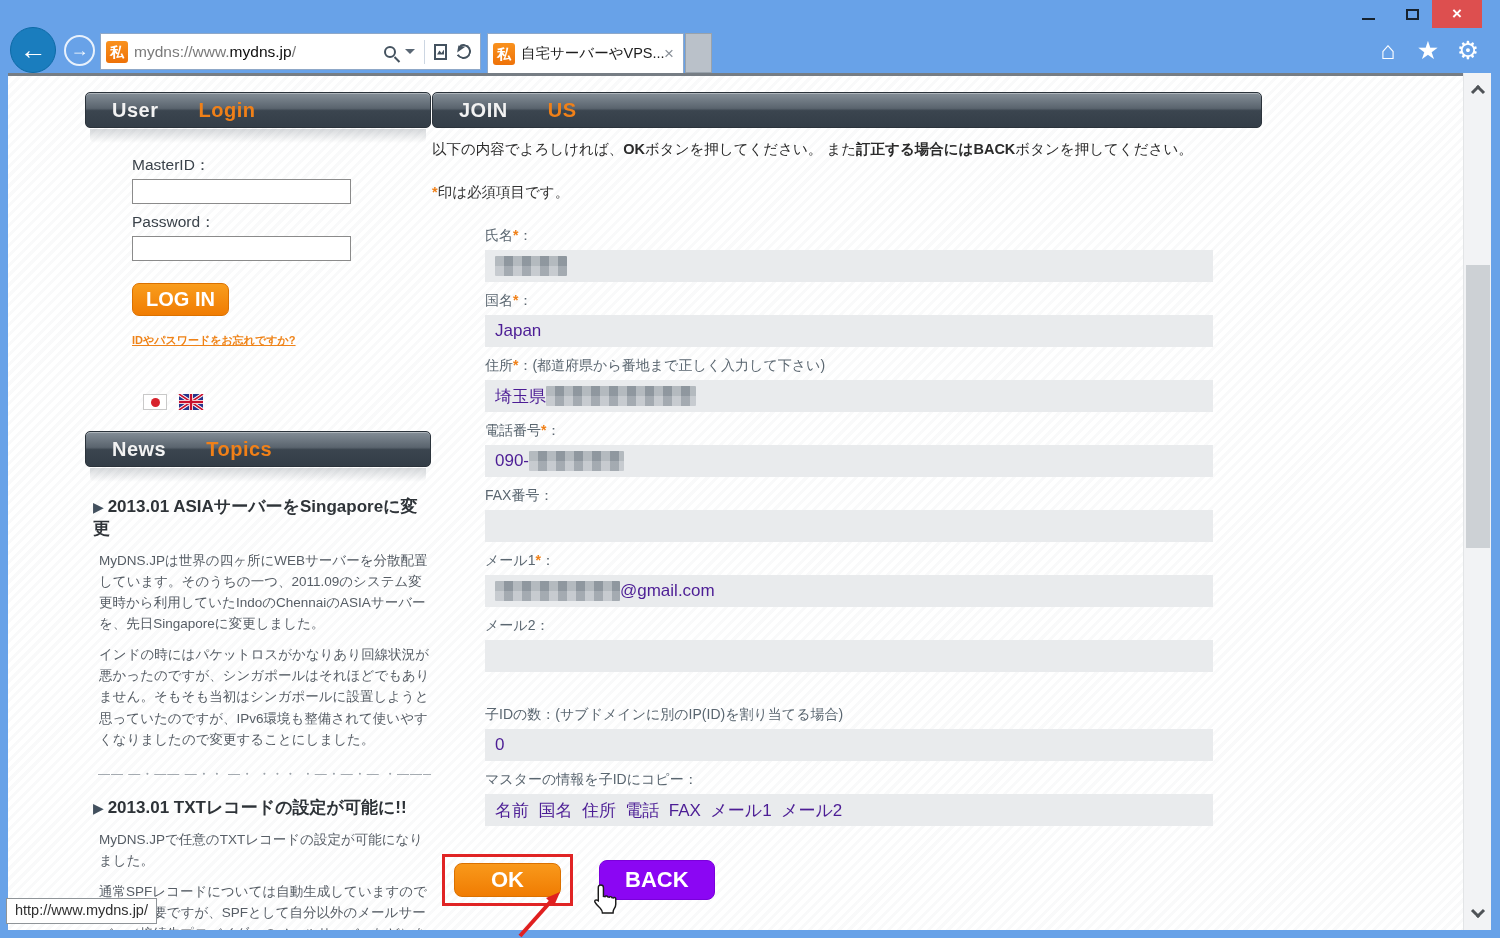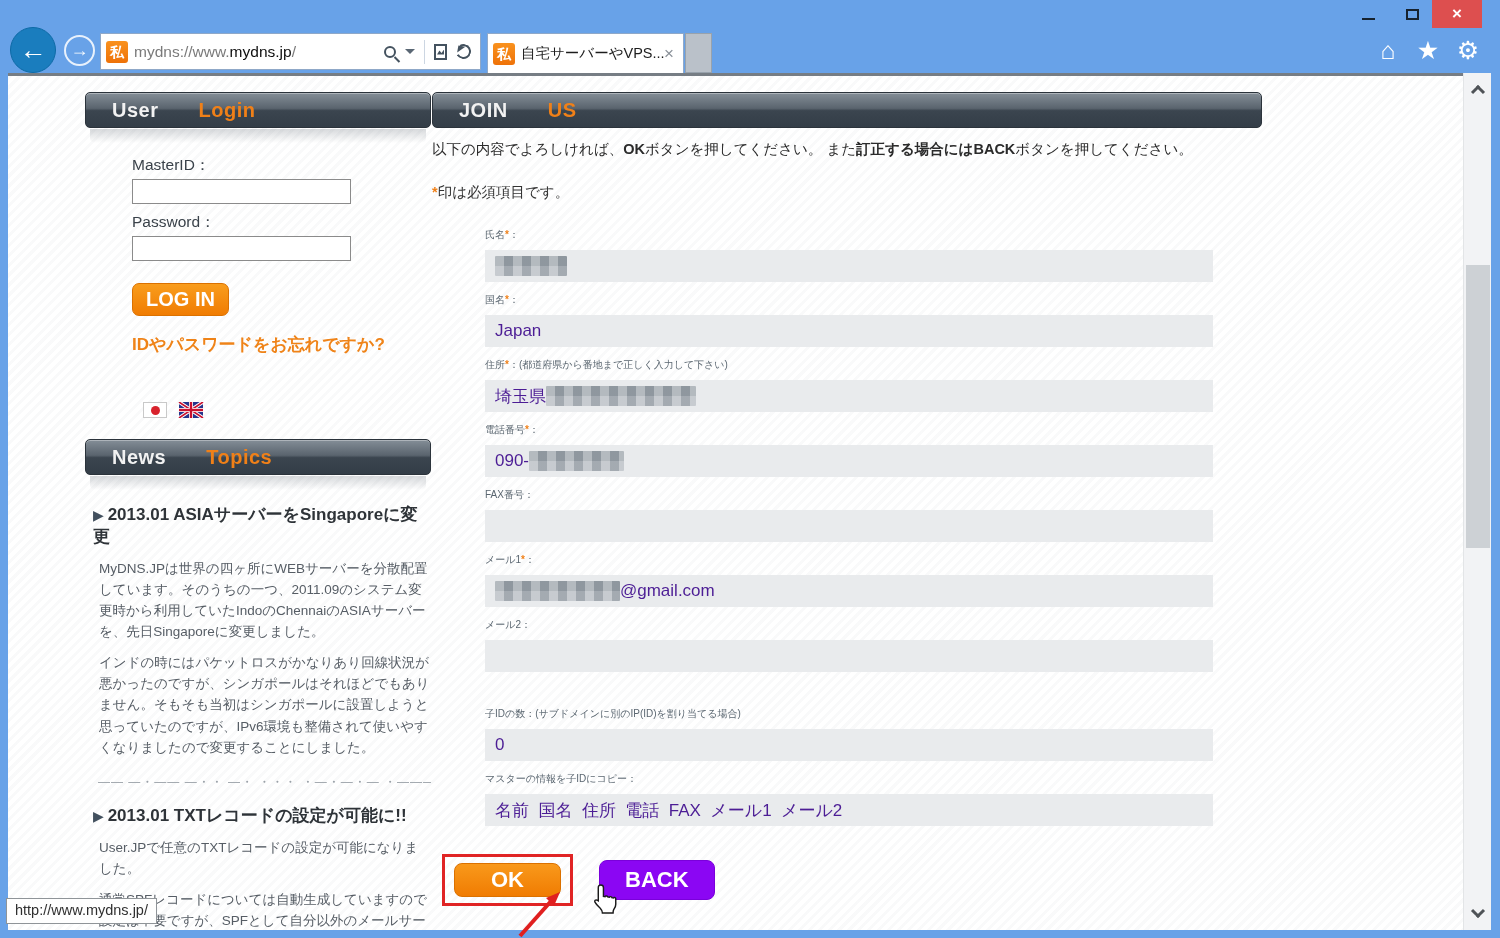--- a/index.html
+++ b/index.html
@@ -51,38 +51,38 @@
   .hdr-white{color:#f2f2f2;margin-top:47px;}
   .hdr-orange{color:#f08018;margin-left:9px;padding-left:31px;}
   .reflect{height:14px;margin:1px 5px 0;background:linear-gradient(rgba(95,105,115,.25),rgba(95,105,115,0));border-radius:0 0 5px 5px;}
 
   
   .sidebar{position:absolute;left:77px;top:16px;width:346px;}
   .login-form{margin:12px 0 0 47px;}
   .login-label{font-size:15.5px;color:#3a424a;margin-bottom:3px;}
   .login-input{display:block;width:219px;height:25px;border:1px solid #8b8b8b;background:#fff;margin-bottom:8px;font-size:14px;padding:0 4px;}
   .login-btn{display:inline-block;margin-top:14px;background:linear-gradient(#f99d1d,#f07c02);color:#fff;font-size:20px;font-weight:bold;padding:4px 13px;border-radius:7px;border:1px solid #db7100;cursor:pointer;}
-  .forgot{display:inline-block;margin-top:17px;color:#ef8318;font-size:17px;font-weight:bold;cursor:pointer;}
+  .forgot{display:inline-block;margin-top:17px;color:#ef8318;font-size:11px;font-weight:bold;text-decoration:underline;cursor:pointer;}
   .flags{margin:46px 0 0 58px;display:flex;gap:11px;align-items:center;height:16px;}
   .flag-jp{width:24px;height:16px;background:#fff;border:1px solid #c9c9c9;position:relative;}
   .flag-jp::after{content:'';position:absolute;left:7px;top:3px;width:9px;height:9px;border-radius:50%;background:#d8222c;}
   .news-wrap{margin-top:21px;}
   .news-headline{margin:14px 0 0 8px;font-size:17px;font-weight:bold;color:#2e3338;line-height:1.3;}
   .news-headline .tri{color:#42505e;font-size:14px;}
   .news-p{margin:10px 0 0 14px;font-size:13.5px;color:#565d65;line-height:1.56;}
   .news-sep{margin:16px 0 2px 13px;color:#9aa1a8;font-size:12px;letter-spacing:1px;white-space:nowrap;overflow:hidden;}
 
   
   .main{position:absolute;left:424px;top:16px;width:830px;}
   .instruction{margin-top:12px;font-size:14.5px;color:#2b2b2b;}
   .instruction .b{font-weight:bold;}
   .req-note{margin-top:24px;font-size:14.5px;color:#333;}
   .star{color:#f08018;font-weight:bold;}
   #form-rows{margin:24px 0 0 53px;width:728px;}
-  .flabel{margin-top:9px;font-size:10px;color:#5a6670;line-height:18px;}
+  .flabel{margin-top:9px;font-size:14px;color:#5a6670;line-height:18px;}
   .frow.gap{padding-top:24px;}
   .vbar{margin-top:6px;height:32px;background:#e9ebed;font-size:17px;color:#4c1d95;display:flex;align-items:center;padding-left:10px;white-space:pre;}
   .mosaic{display:inline-block;height:20px;border-radius:1px;
     background-image:repeating-linear-gradient(90deg,rgba(255,255,255,.25) 0 9px,rgba(80,90,100,.16) 9px 18px),
                      repeating-linear-gradient(0deg,#b4bac0 0 10px,#9ba3aa 10px 20px);}
   .btn-row{margin:28px 0 0 10px;display:flex;align-items:center;}
   .ok-wrap{display:inline-block;border:3px solid #e02424;padding:6px 9px;}
   .ok-btn{background:linear-gradient(#f9991b,#f07c02);border:1px solid #db7100;border-radius:8px;color:#fff;font-size:22px;font-weight:bold;padding:3px 36px;cursor:pointer;}
   .back-btn{margin-left:26px;background:#8b06f3;border:1px solid #7a00db;border-radius:8px;color:#fff;font-size:22px;font-weight:bold;padding:6px 25px;cursor:pointer;}
 
@@ -167,21 +167,21 @@
 
       <div class="news-wrap">
         <div class="panel-header"><span class="hdr-white">News</span><span class="hdr-orange">Topics</span></div>
         <div class="reflect"></div>
         <div id="news-items">
             <div class="news-headline"><span class="tri">▶ </span><span>2013.01 ASIAサーバーをSingaporeに変更</span></div>
             <div class="news-p">MyDNS.JPは世界の四ヶ所にWEBサーバーを分散配置しています。そのうちの一つ、2011.09のシステム変更時から利用していたIndoのChennaiのASIAサーバーを、先日Singaporeに変更しました。</div>
             <div class="news-p">インドの時にはパケットロスがかなりあり回線状況が悪かったのですが、シンガポールはそれほどでもありません。そもそも当初はシンガポールに設置しようと思っていたのですが、IPv6環境も整備されて使いやすくなりましたので変更することにしました。</div>
             <div class="news-sep">―― ―・―― ―・・ ―・ ・・・ ・―・―・― ・――― ・――・</div>
             <div class="news-headline"><span class="tri">▶ </span><span>2013.01 TXTレコードの設定が可能に!!</span></div>
-            <div class="news-p">User.JPで任意のTXTレコードの設定が可能になりました。</div>
+            <div class="news-p">MyDNS.JPで任意のTXTレコードの設定が可能になりました。</div>
             <div class="news-p">通常SPFレコードについては自動生成していますので設定は不要ですが、SPFとして自分以外のメールサーバー（接続先プロバイダーのメールサーバーなど）を追加する場合や、DKIMを追加したい</div>
           </div>
       </div>
     </div>
 
     <div class="main">
       <div class="panel-header"><span class="hdr-white">JOIN</span><span class="hdr-orange">US</span></div>
       <div id="instruction" class="instruction"><span>以下の内容でよろしければ、</span><span class="b">OK</span><span>ボタンを押してください。 また</span><span class="b">訂正する場合には</span><span class="b">BACK</span><span>ボタンを押してください。</span></div>
       <div class="req-note"><span class="star">*</span><span>印は必須項目です。</span></div>
       <div id="form-rows">

